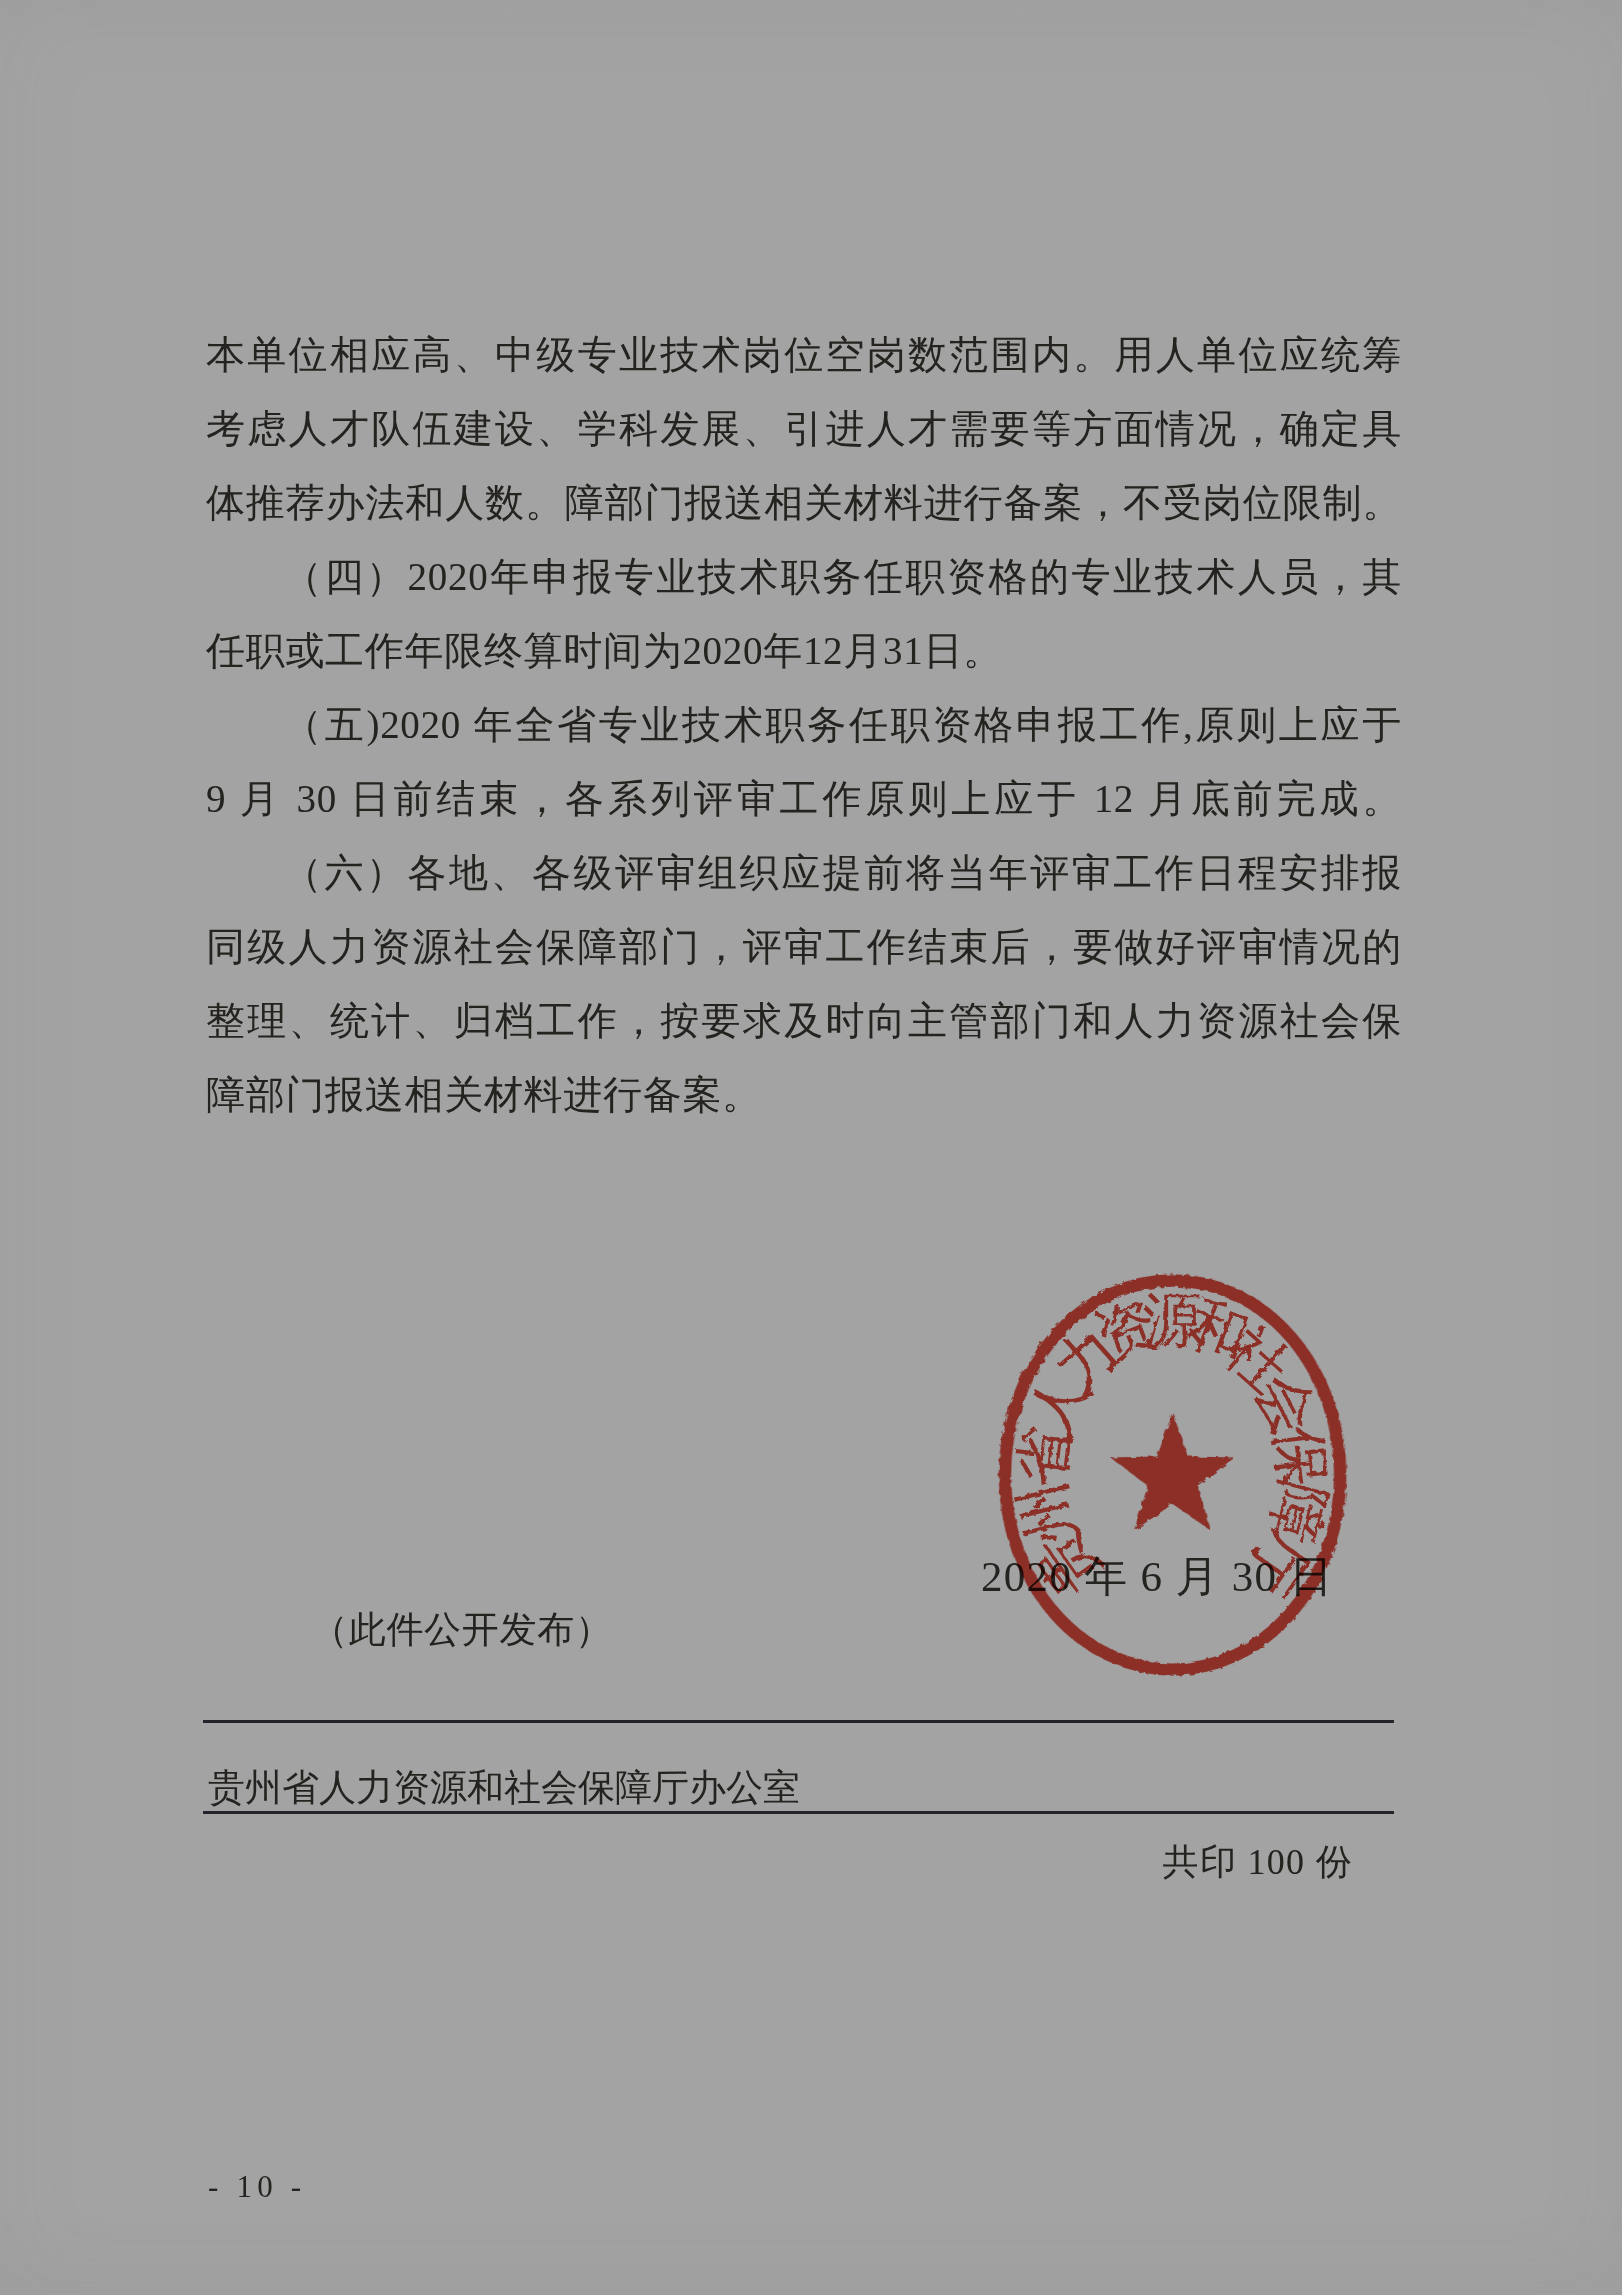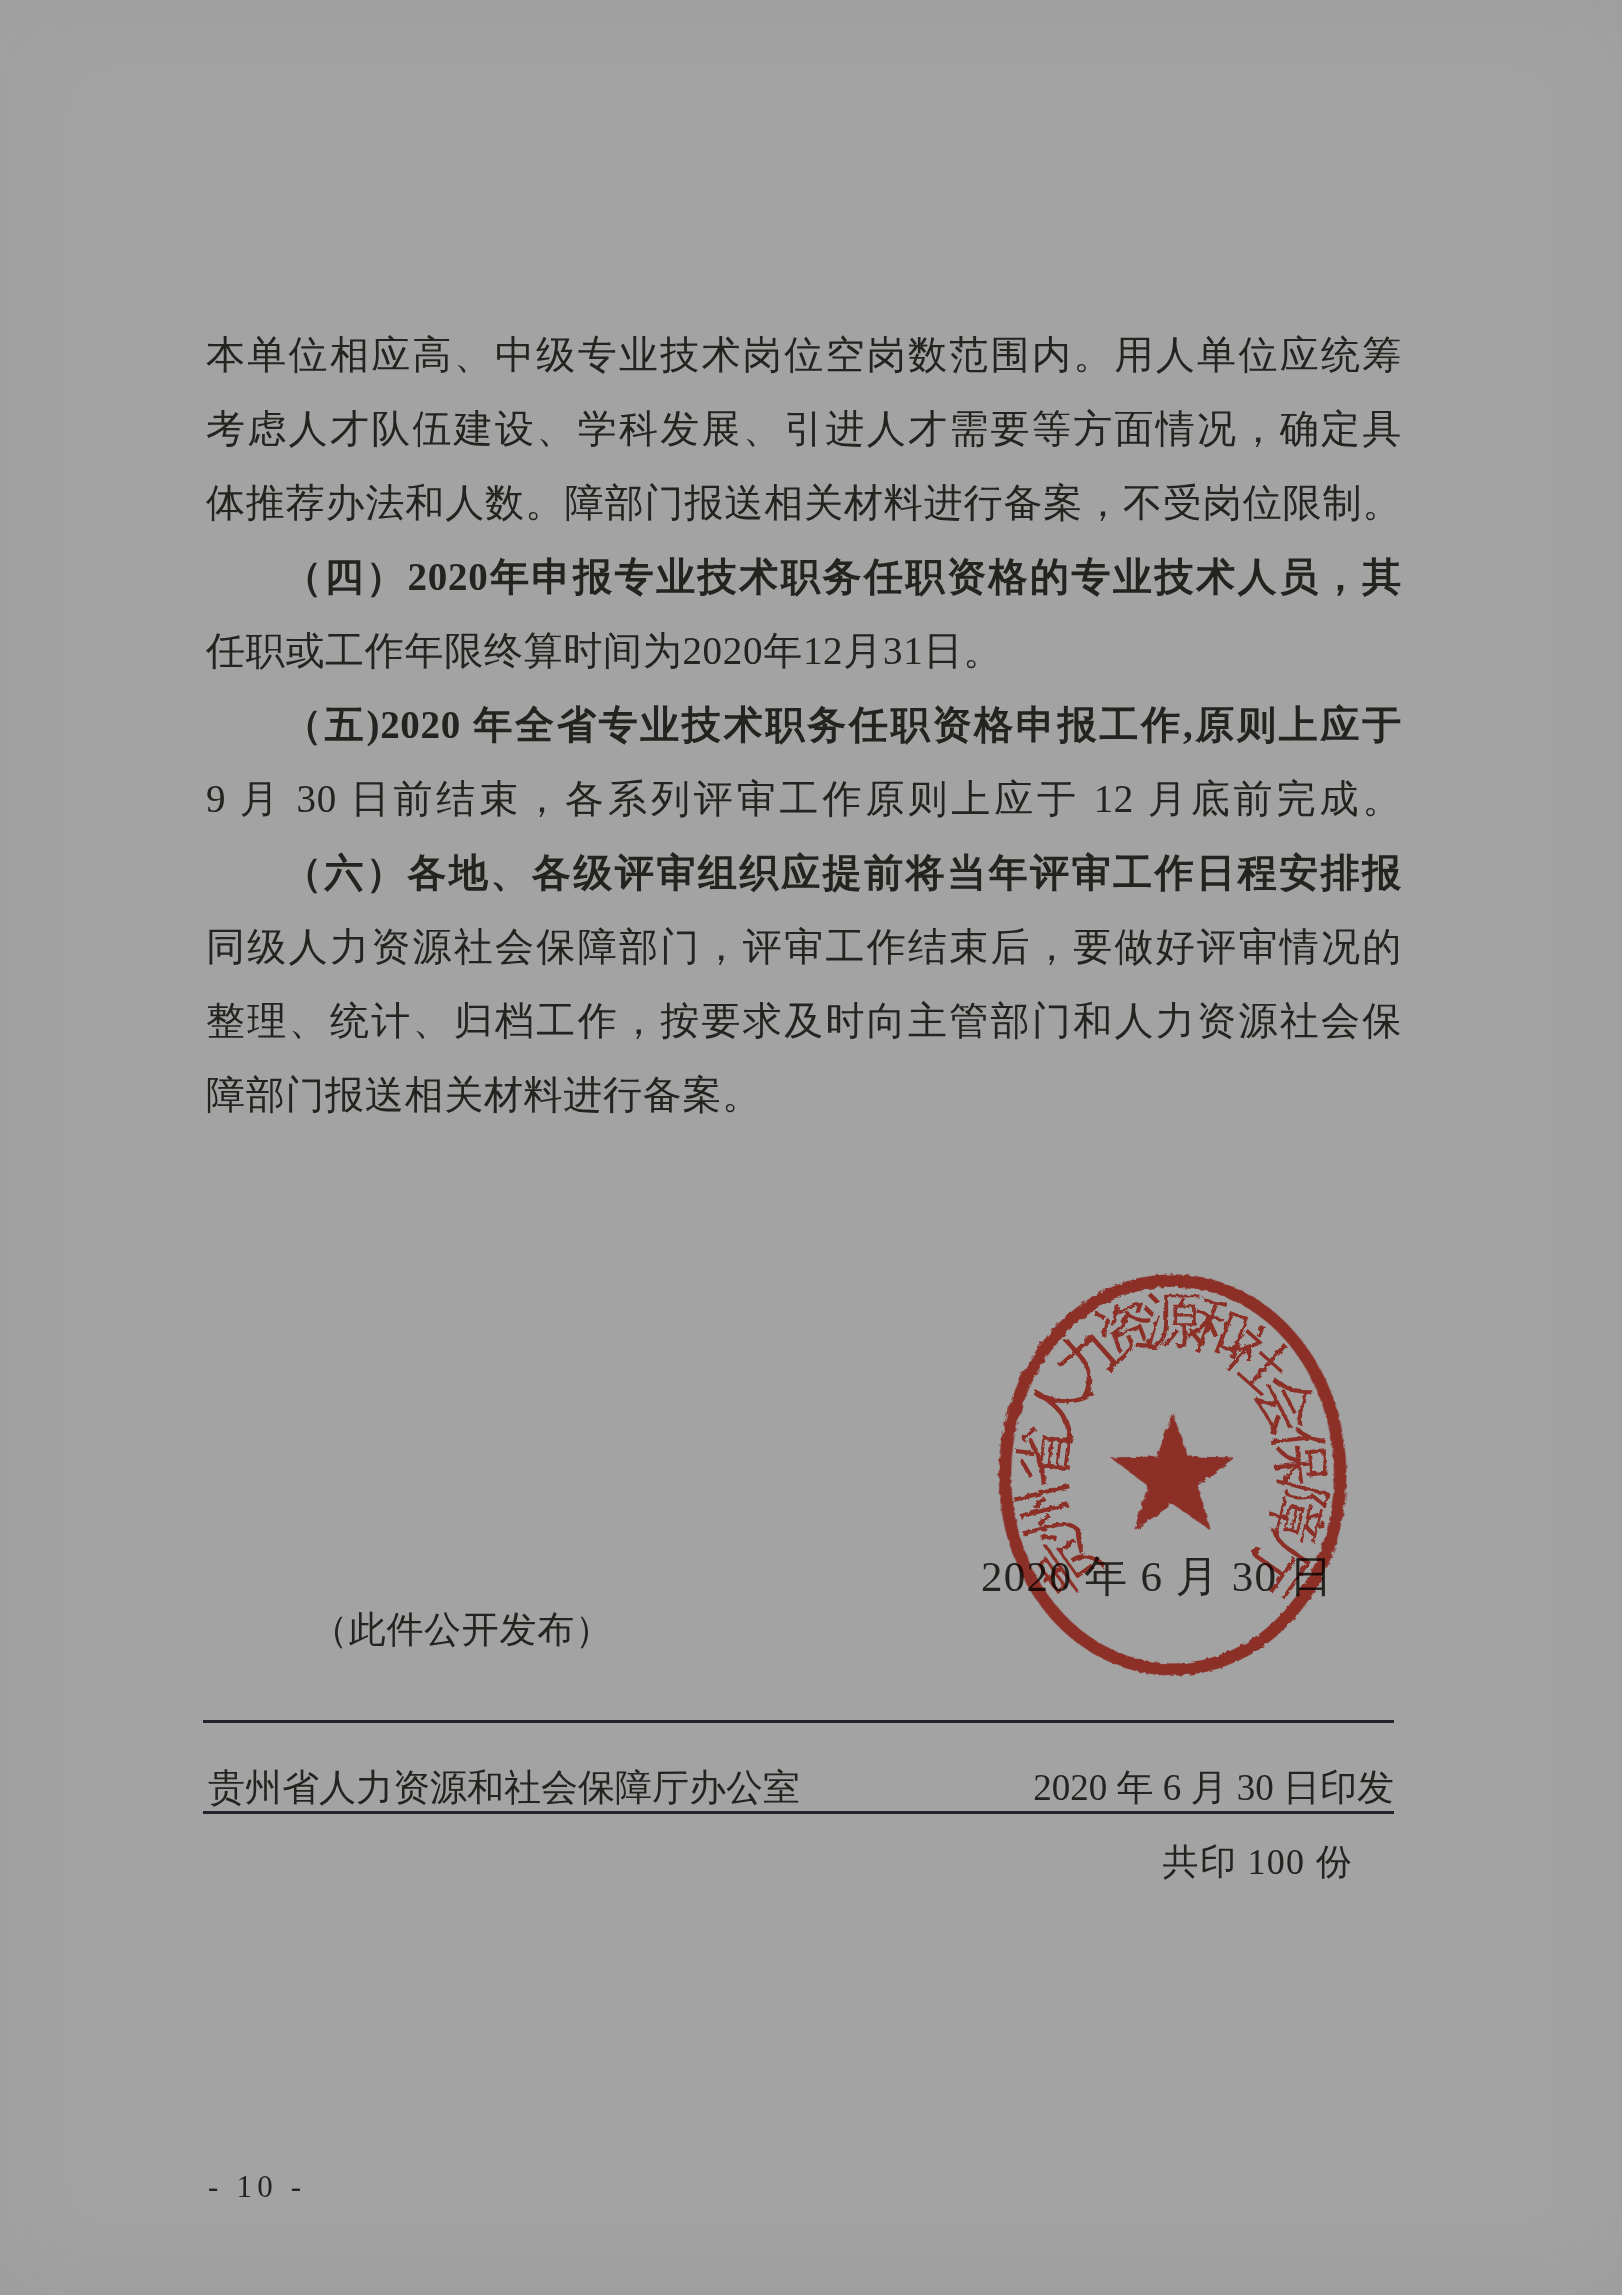--- a/index.html
+++ b/index.html
@@ -47,21 +47,20 @@
     font-size: 39px;
     letter-spacing: 0.7px;
     white-space: normal;
   }
   .bodyline.fill {
     text-align: justify;
     text-align-last: justify;
   }
   .bodyline.indent {
     padding-left: 77px;
-    font-weight: bold;
   }
 
   .sign-date {
     position: absolute;
     left: 981px;
     top: 1547px;
     font-size: 43px;
     line-height: 60px;
     letter-spacing: 1.3px;
     white-space: nowrap;
@@ -194,21 +193,20 @@
           <text x="1981.0" y="2309.8" transform="rotate(104.2 1981.0 2309.8)">障</text>
           <text x="1951.4" y="2387.4" transform="rotate(125.0 1951.4 2387.4)">厅</text>
         </g>
     </g>
   </svg>
 
   <div class="rule rule1"></div>
 
   <div class="footer-row">
     <span>贵州省人力资源和社会保障厅办公室</span>
-    <span>2020 年 6 月 30 日印发</span>
   </div>
 
   <div class="rule rule2"></div>
 
   <div class="copies">共印 100 份</div>
 
   <div class="page-number">- 10 -</div>
 
 </div>
 

